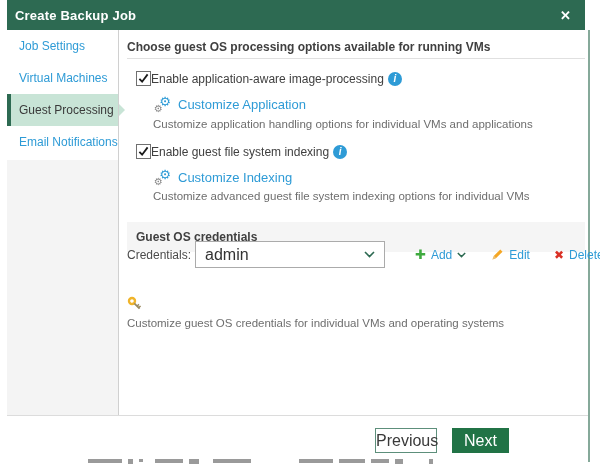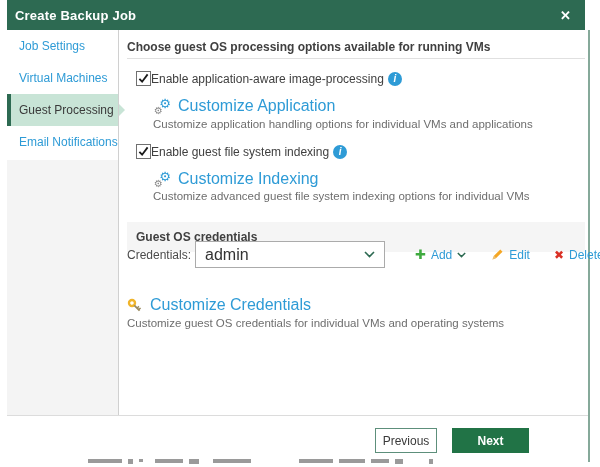--- a/index.html
+++ b/index.html
@@ -72,21 +72,21 @@
   .info-icon {
     width: 14px; height: 14px; border-radius: 50%; background: #2e9bd6;
     color: #fff; font-size: 10px; font-weight: bold; font-style: italic;
     display: inline-flex; align-items: center; justify-content: center;
     margin-left: 4px; cursor: pointer; flex: 0 0 auto;
   }
   .link-row { position: absolute; left: 27px; display: flex; align-items: center; gap: 7px; }
   .link-row.l1 { top: 67px; }
   .link-row.l2 { top: 140px; }
   .link-row.l3 { top: 266px; left: 0; }
-  .link { font-size: 16px; color: #2e9bd6; text-decoration: none; cursor: pointer; }
+  .link { font-size: 13px; color: #2e9bd6; text-decoration: none; cursor: pointer; }
   .desc { position: absolute; left: 26px; font-size: 11.5px; color: #6e6e6e; }
   .desc.d1 { top: 88px; }
   .desc.d2 { top: 160px; }
   .desc.d3 { top: 287px; left: 0; }
 
   .gear-icon { position: relative; width: 17px; height: 15px; display: inline-block; flex: 0 0 auto; }
   .gear-icon .gear-small { position: absolute; left: 0; bottom: -2px; font-size: 10px; color: #8a8a8a; line-height: 1; }
   .gear-icon .gear-big   { position: absolute; right: 0; top: -2px; font-size: 13px; color: #2e9bd6; line-height: 1; }
   .key-icon { display: inline-block; flex: 0 0 auto; }
 
@@ -107,25 +107,25 @@
   .action { display: flex; align-items: center; gap: 5px; cursor: pointer; }
   .action .link { font-size: 12px; }
   .add-action { margin-left: 30px; }
   .edit-action { margin-left: 25px; }
   .delete-action { margin-left: 24px; }
   .plus-glyph { color: #3faa3f; font-size: 13px; font-weight: bold; line-height: 1; }
   .x-glyph { color: #d93025; font-size: 12px; line-height: 1; }
   
   .footer-divider { position: absolute; left: 7px; top: 415px; width: 581px; height: 1px; background: #dcdcdc; }
   .btn {
-    position: absolute; top: 428px; height: 25px; font-size: 12px;
+    position: absolute; top: 428px; height: 25px; font-size: 16px;
     font-family: "Liberation Sans", sans-serif; cursor: pointer;
   }
   .btn-previous { left: 375px; width: 62px; background: #ffffff; border: 1px solid #5d8f7b; color: #3a3a3a; }
-  .btn-next { left: 452px; width: 77px; background: #217346; border: 1px solid #217346; color: #ffffff; font-weight: bold; }
+  .btn-next { left: 452px; width: 57px; background: #217346; border: 1px solid #217346; color: #ffffff; font-weight: normal; }
   .btn-cancel { left: 531px; width: 56px; background: #595959; border: 1px solid #595959; color: #ffffff; font-weight: bold; }
   
   .caption-fragments { position: absolute; left: 88px; top: 459px; display: flex; align-items: flex-start; }
   .caption-fragments i { display: block; background: #787878; opacity: 0.75; margin-right: 6px; }
   .fg1 { width: 34px; height: 4px; } .fg2 { width: 5px; height: 5px; }
   .fg3 { width: 4px; height: 3px; margin-right: 12px !important; } .fg4 { width: 28px; height: 4px; }
   .fg5 { width: 10px; height: 5px; margin-right: 14px !important; } .fg6 { width: 38px; height: 4px; margin-right: 48px !important; }
   .fg7 { width: 34px; height: 4px; } .fg8 { width: 26px; height: 4px; }
   .fg9 { width: 18px; height: 4px; } .fg10 { width: 8px; height: 5px; margin-right: 26px !important; }
   .fg11 { width: 4px; height: 5px; }
@@ -220,21 +220,20 @@
         <span class="link">Delete</span>
       </span>
     </div>
 
     <div class="link-row l3">
       <svg class="key-icon" width="16" height="15" viewBox="0 0 16 15">
         <circle cx="5" cy="5" r="3" fill="none" stroke="#f0b42a" stroke-width="2.4"></circle>
         <path d="M7.3 7.3 L12.6 12.6" stroke="#9a8a60" stroke-width="1.8"></path>
         <path d="M10 10 L12 8.4 M11.6 11.6 L13.6 10" stroke="#9a8a60" stroke-width="1.5"></path>
       </svg>
-      <a class="link">Customize Credentials</a>
     </div>
     <div class="desc d3">Customize guest OS credentials for individual VMs and operating systems</div>
   </div>
 
   <div class="footer-divider"></div>
   <button class="btn btn-previous">Previous</button>
   <button class="btn btn-next">Next</button>
 
   <div class="caption-fragments">
     <i class="fg1"></i>

